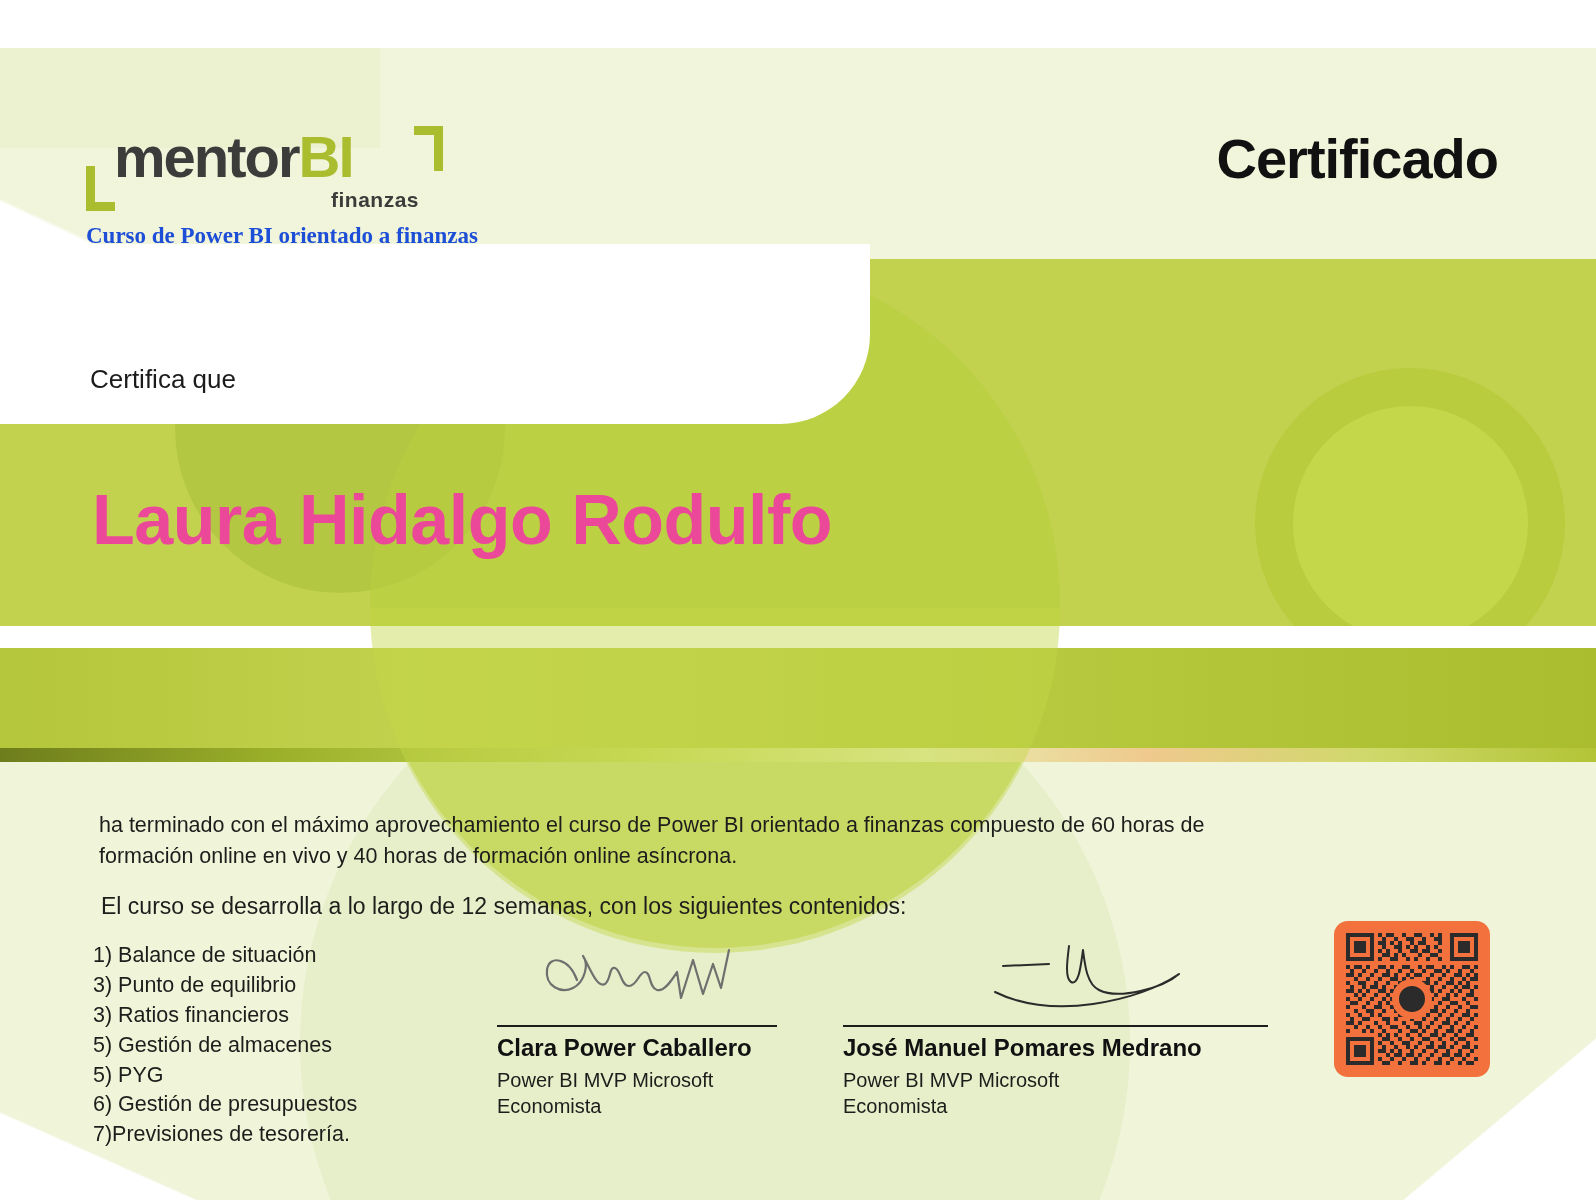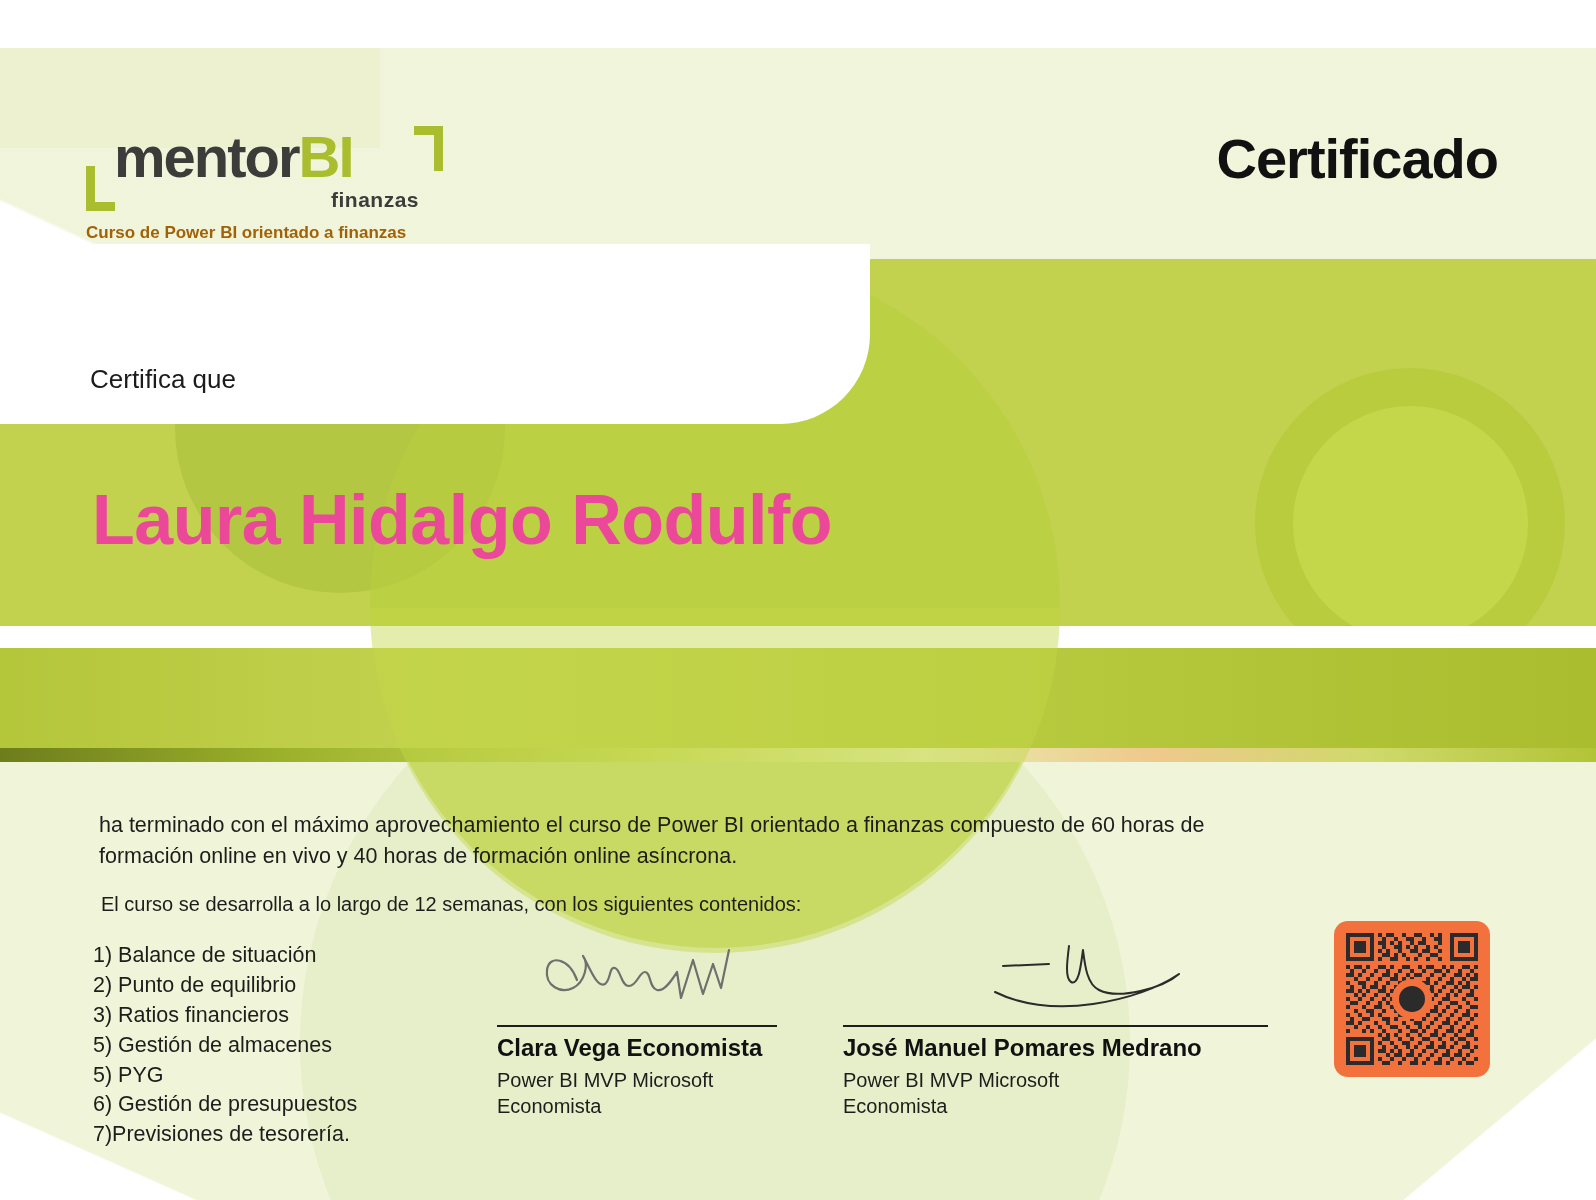--- a/index.html
+++ b/index.html
@@ -200,23 +200,24 @@
     position: absolute;
     left: 245px; top: 62px;
     font-size: 21px;
     font-weight: bold;
     color: #3c3c3b;
     letter-spacing: 0.5px;
   }
   .course-title {
     position: absolute;
     left: 86px; top: 175px;
-    font-size: 17px;
+    font-size: 23px;
     font-weight: bold;
-    color: #a16207;
+    color: #1d4ed8;
+    font-family: Liberation Serif, serif;
   }
   .cert-word {
     position: absolute;
     right: 98px; top: 78px;
     font-size: 56px;
     font-weight: bold;
     color: #111111;
     letter-spacing: -1px;
   }
 
@@ -245,21 +246,21 @@
     width: 1180px;
     font-size: 21.5px;
     color: #1d1d1b;
     line-height: 1.42;
     z-index: 7;
   }
   .body-text2 {
     position: absolute;
     left: 101px; top: 845px;
     width: 1180px;
-    font-size: 20px;
+    font-size: 23px;
     color: #1d1d1b;
     z-index: 7;
   }
   .contents-list {
     position: absolute;
     left: 93px; top: 893px;
     font-size: 21.5px;
     color: #1d1d1b;
     line-height: 1.39;
     z-index: 7;
@@ -362,34 +363,34 @@
     <div class="cert-word">Certificado</div>
   </div>
 
   <div class="certifica">Certifica que</div>
   <div class="student-name">Laura Hidalgo Rodulfo</div>
 
   <div class="body-text">ha terminado con el máximo aprovechamiento el curso de Power BI orientado a finanzas compuesto de 60 horas de formación online en vivo y 40 horas de formación online asíncrona.</div>
   <div class="body-text2">El curso se desarrolla a lo largo de 12 semanas, con los siguientes contenidos:</div>
   <div class="contents-list">
     <div>1) Balance de situación</div>
-    <div>2) Punto de equilibrio</div>
+    <div>3) Punto de equilibrio</div>
     <div>3) Ratios financieros</div>
     <div>5) Gestión de almacenes</div>
     <div>5) PYG</div>
     <div>6) Gestión de presupuestos</div>
     <div>7)Previsiones de tesorería.</div>
   </div>
 
   <div class="sig-block sig1">
     <svg class="sig-svg" viewBox="0 0 280 95">
       <path d="M80 52 C72 30, 52 26, 50 42 C48 58, 64 66, 76 60 C88 54, 92 36, 86 28 C94 42, 100 60, 108 56 C114 52, 112 38, 118 40 C124 42, 124 58, 132 58 C140 58, 142 44, 148 44 C154 44, 152 60, 160 62 C168 64, 176 50, 180 44 L184 70 L196 32 L206 66 L216 36 L224 60 L232 22" fill="none" stroke="#6f6f6e" stroke-width="2.2" stroke-linecap="round" stroke-linejoin="round"></path>
     </svg>
     <div class="sig-line"></div>
-    <div class="sig-name">Clara Vega Economista</div>
+    <div class="sig-name">Clara Power Caballero</div>
     <div class="sig-role">
       <div>Power BI MVP Microsoft</div>
       <div>Economista</div>
     </div>
   </div>
 
   <div class="sig-block sig2">
     <svg class="sig-svg" viewBox="0 0 425 95">
       <path d="M160 38 L206 36" fill="none" stroke="#2b2b2b" stroke-width="2" stroke-linecap="round"></path>
       <path d="M226 18 C224 34, 222 50, 228 54 C236 58, 238 36, 240 22 C242 38, 244 56, 256 62 C276 72, 320 60, 336 46 C318 58, 290 70, 250 76 C210 82, 176 76, 152 64" fill="none" stroke="#2b2b2b" stroke-width="2" stroke-linecap="round" stroke-linejoin="round"></path>

